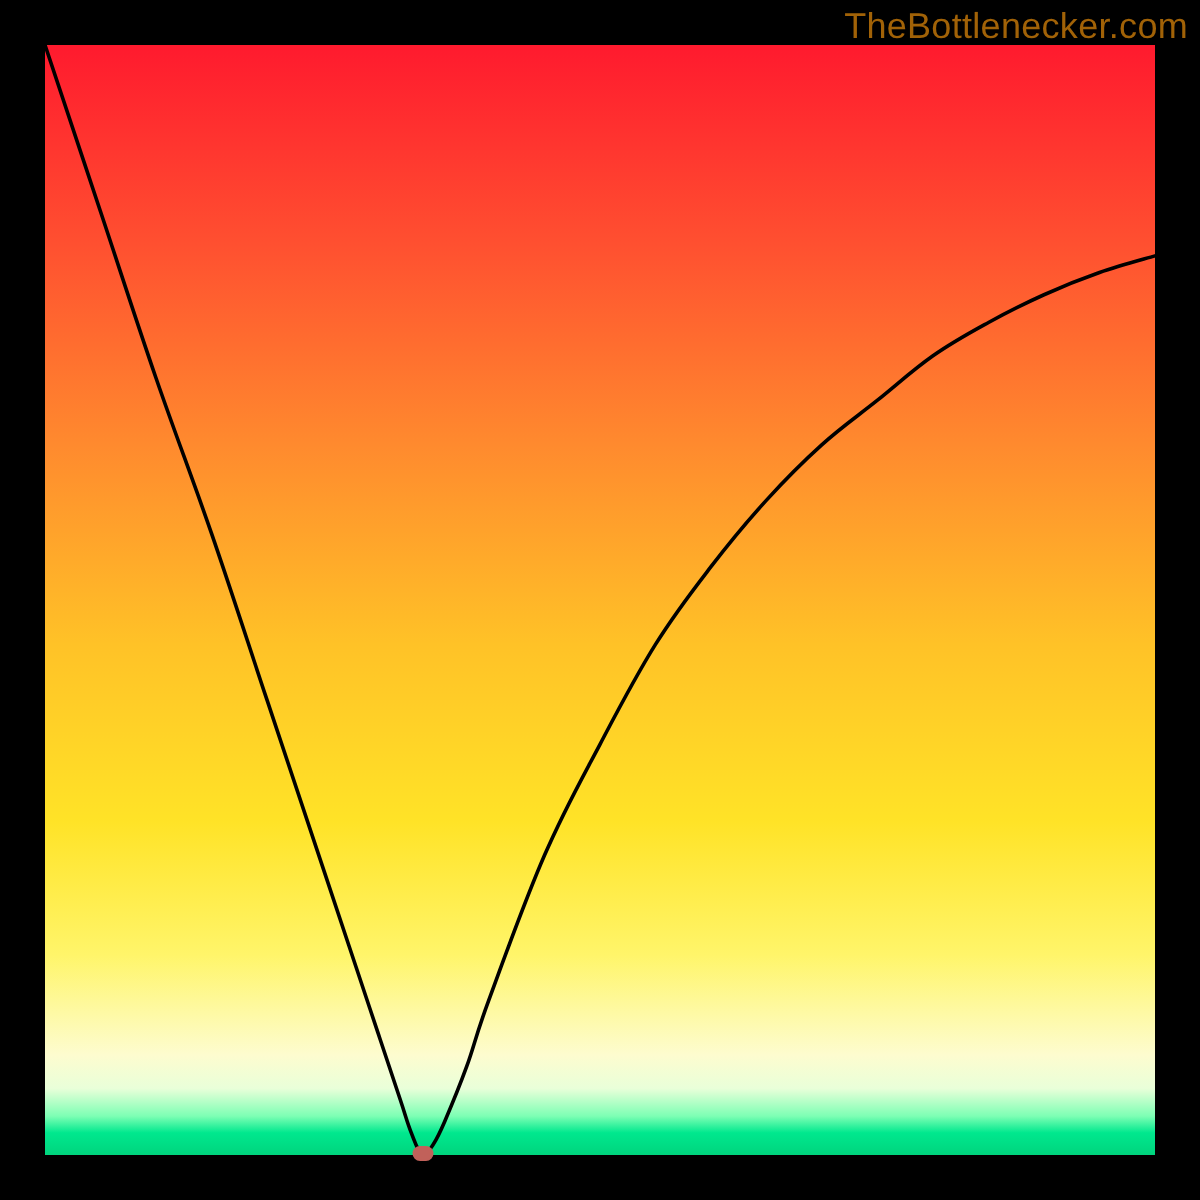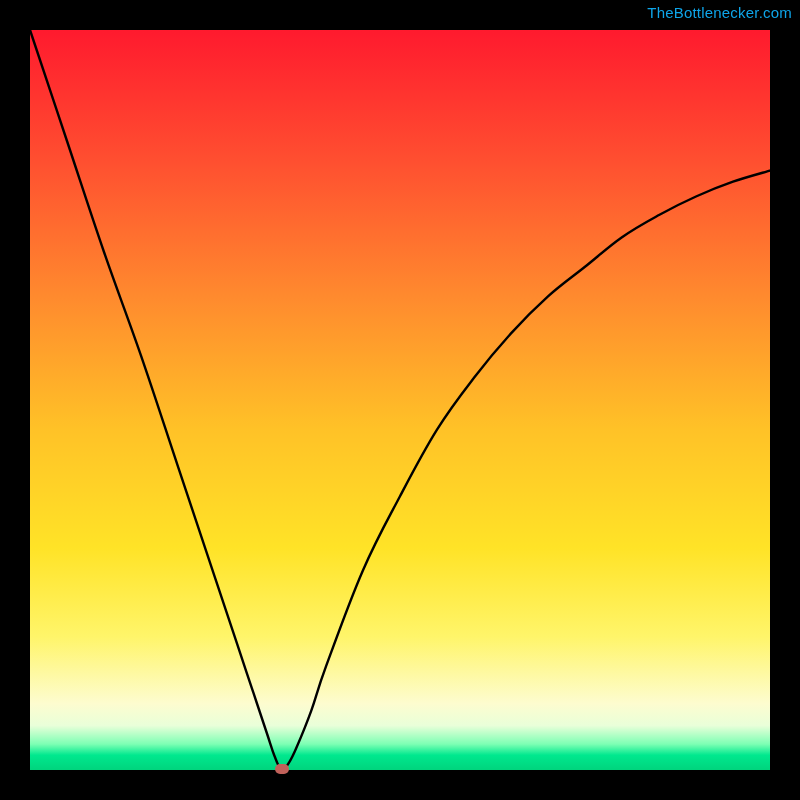--- a/index.html
+++ b/index.html
@@ -37,22 +37,22 @@
       #e9ffd9 94%,
       #7dffb4 96.5%,
       #00e88e 98%,
       #00d47d 100%
     );
   }
   .watermark {
     position: absolute;
     top: 4px;
     right: 8px;
-    color: #0ea5e9;
-    font-size: 15px;
+    color: #a16207;
+    font-size: 24px;
     font-weight: 400;
     letter-spacing: 0.2px;
     user-select: none;
   }
   svg.curve {
     position: absolute;
     left: 0;
     top: 0;
     width: 740px;
     height: 740px;

